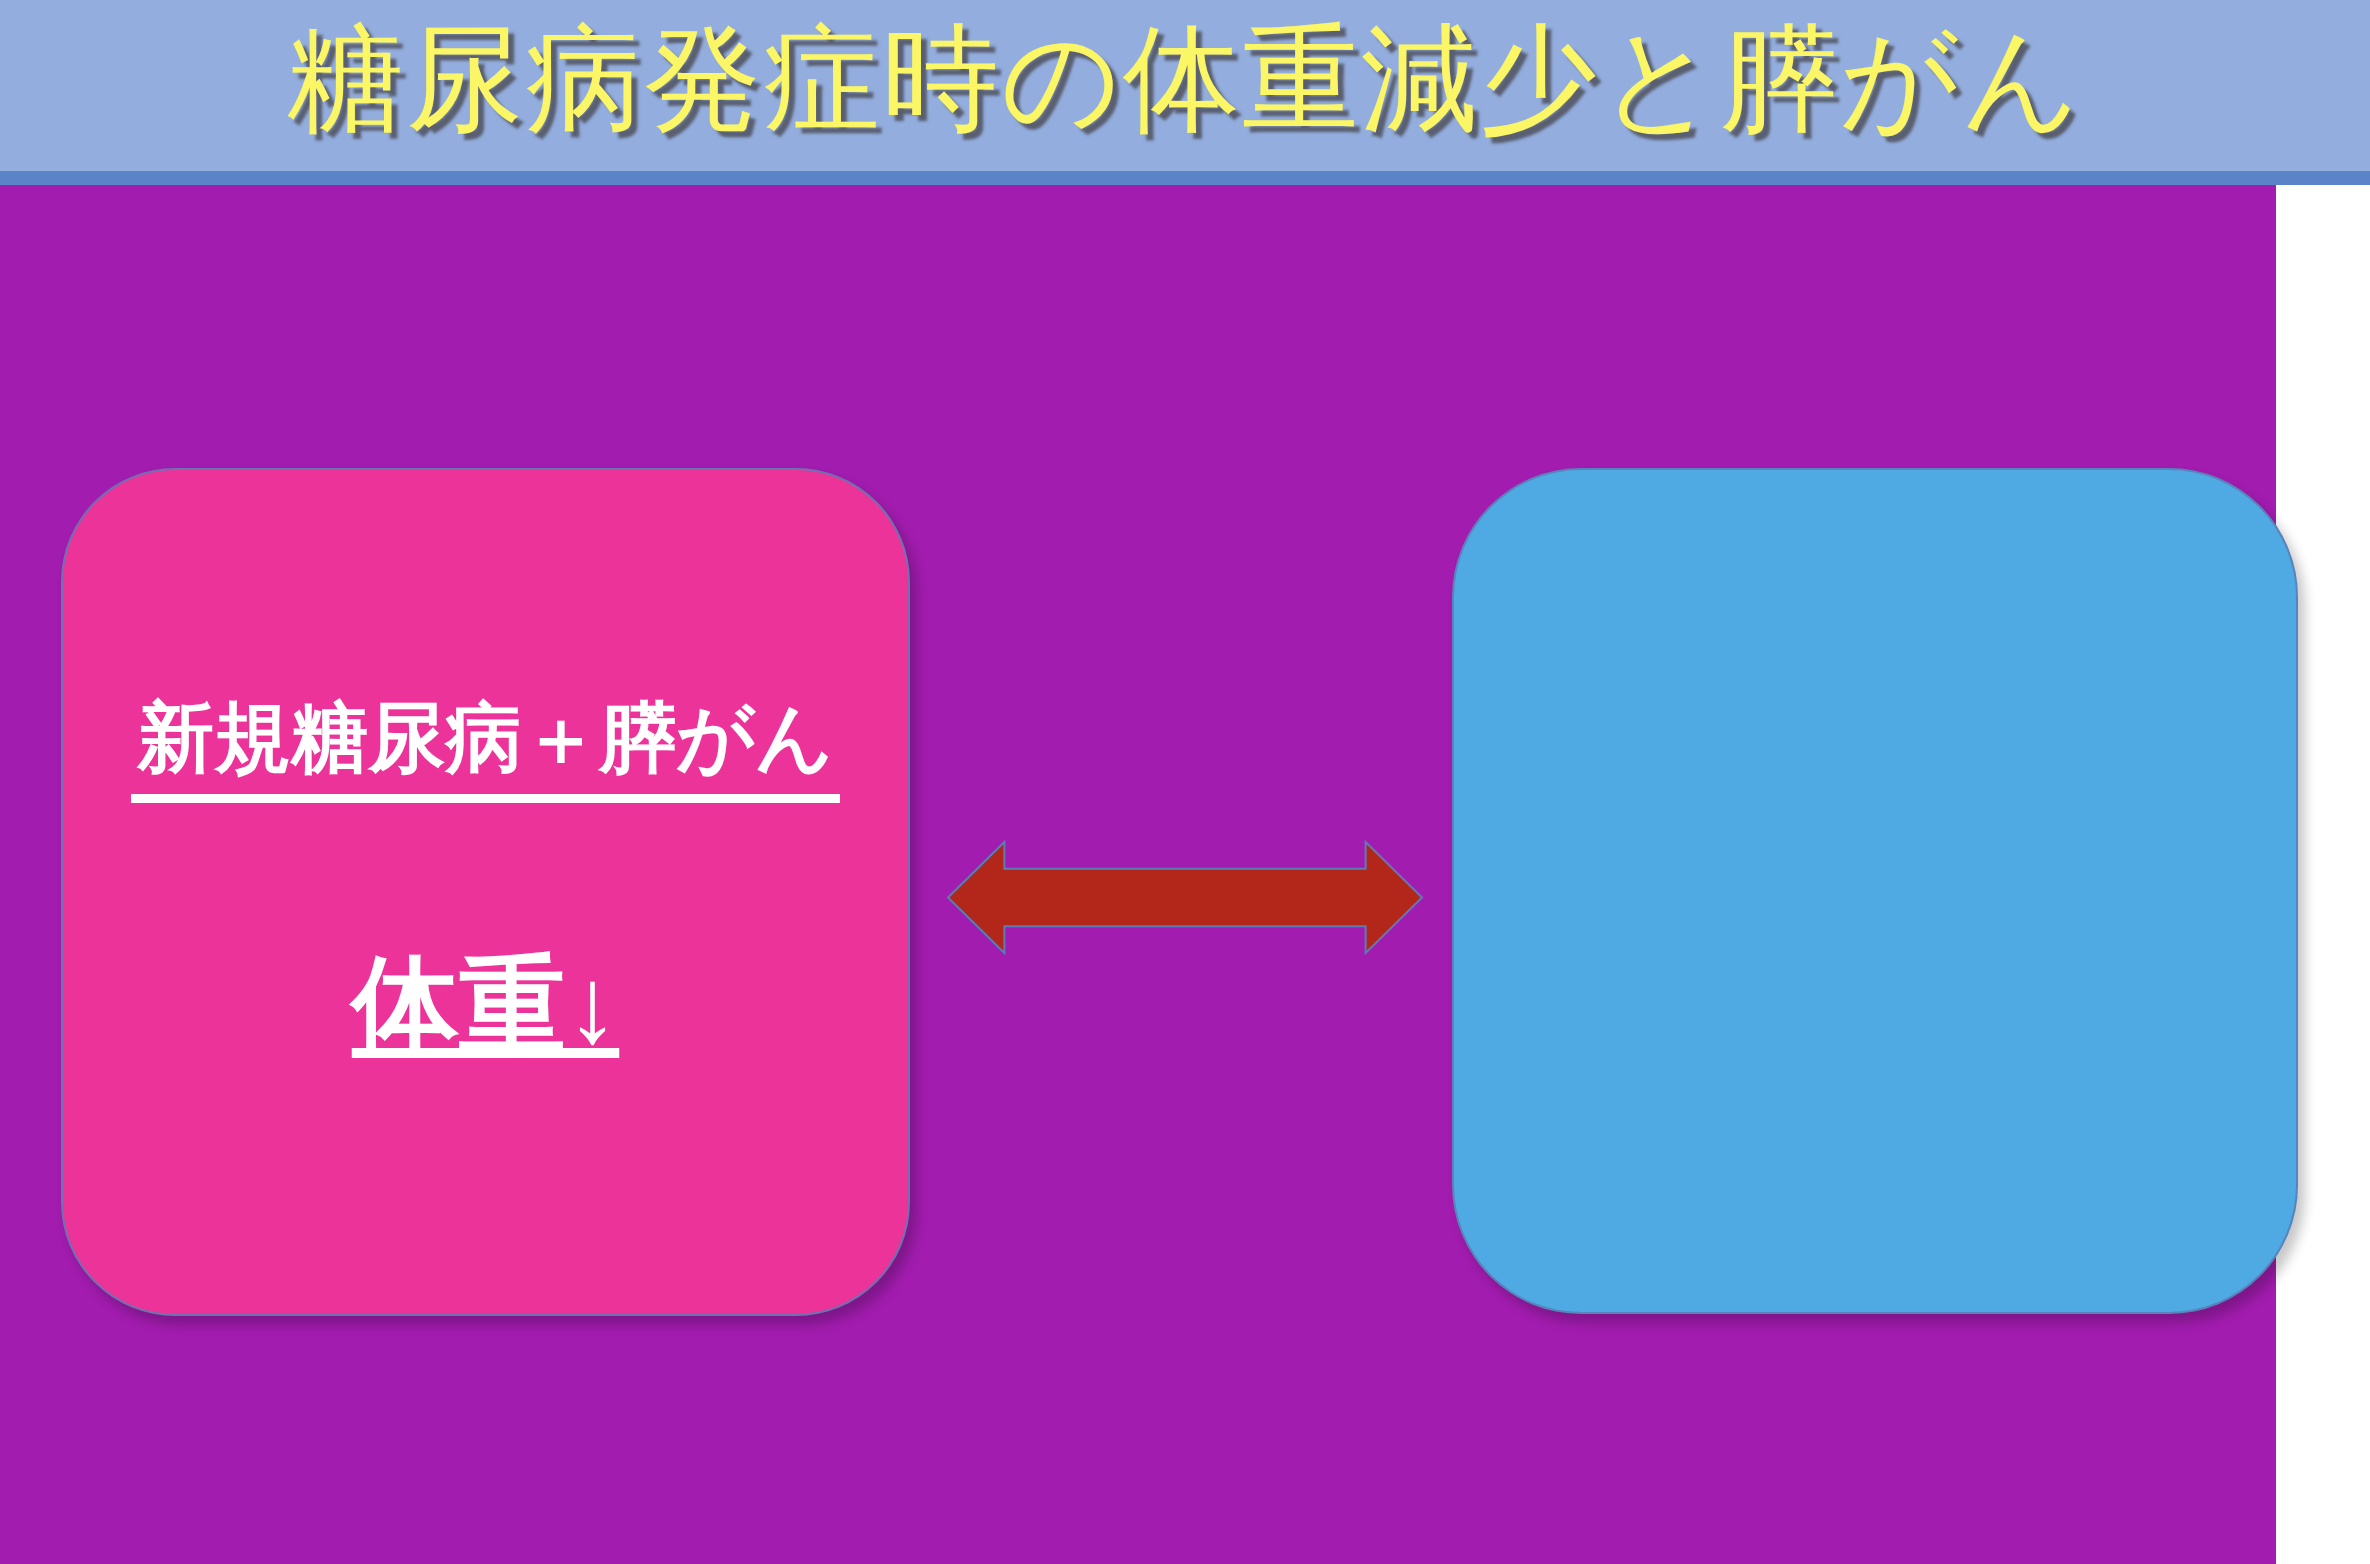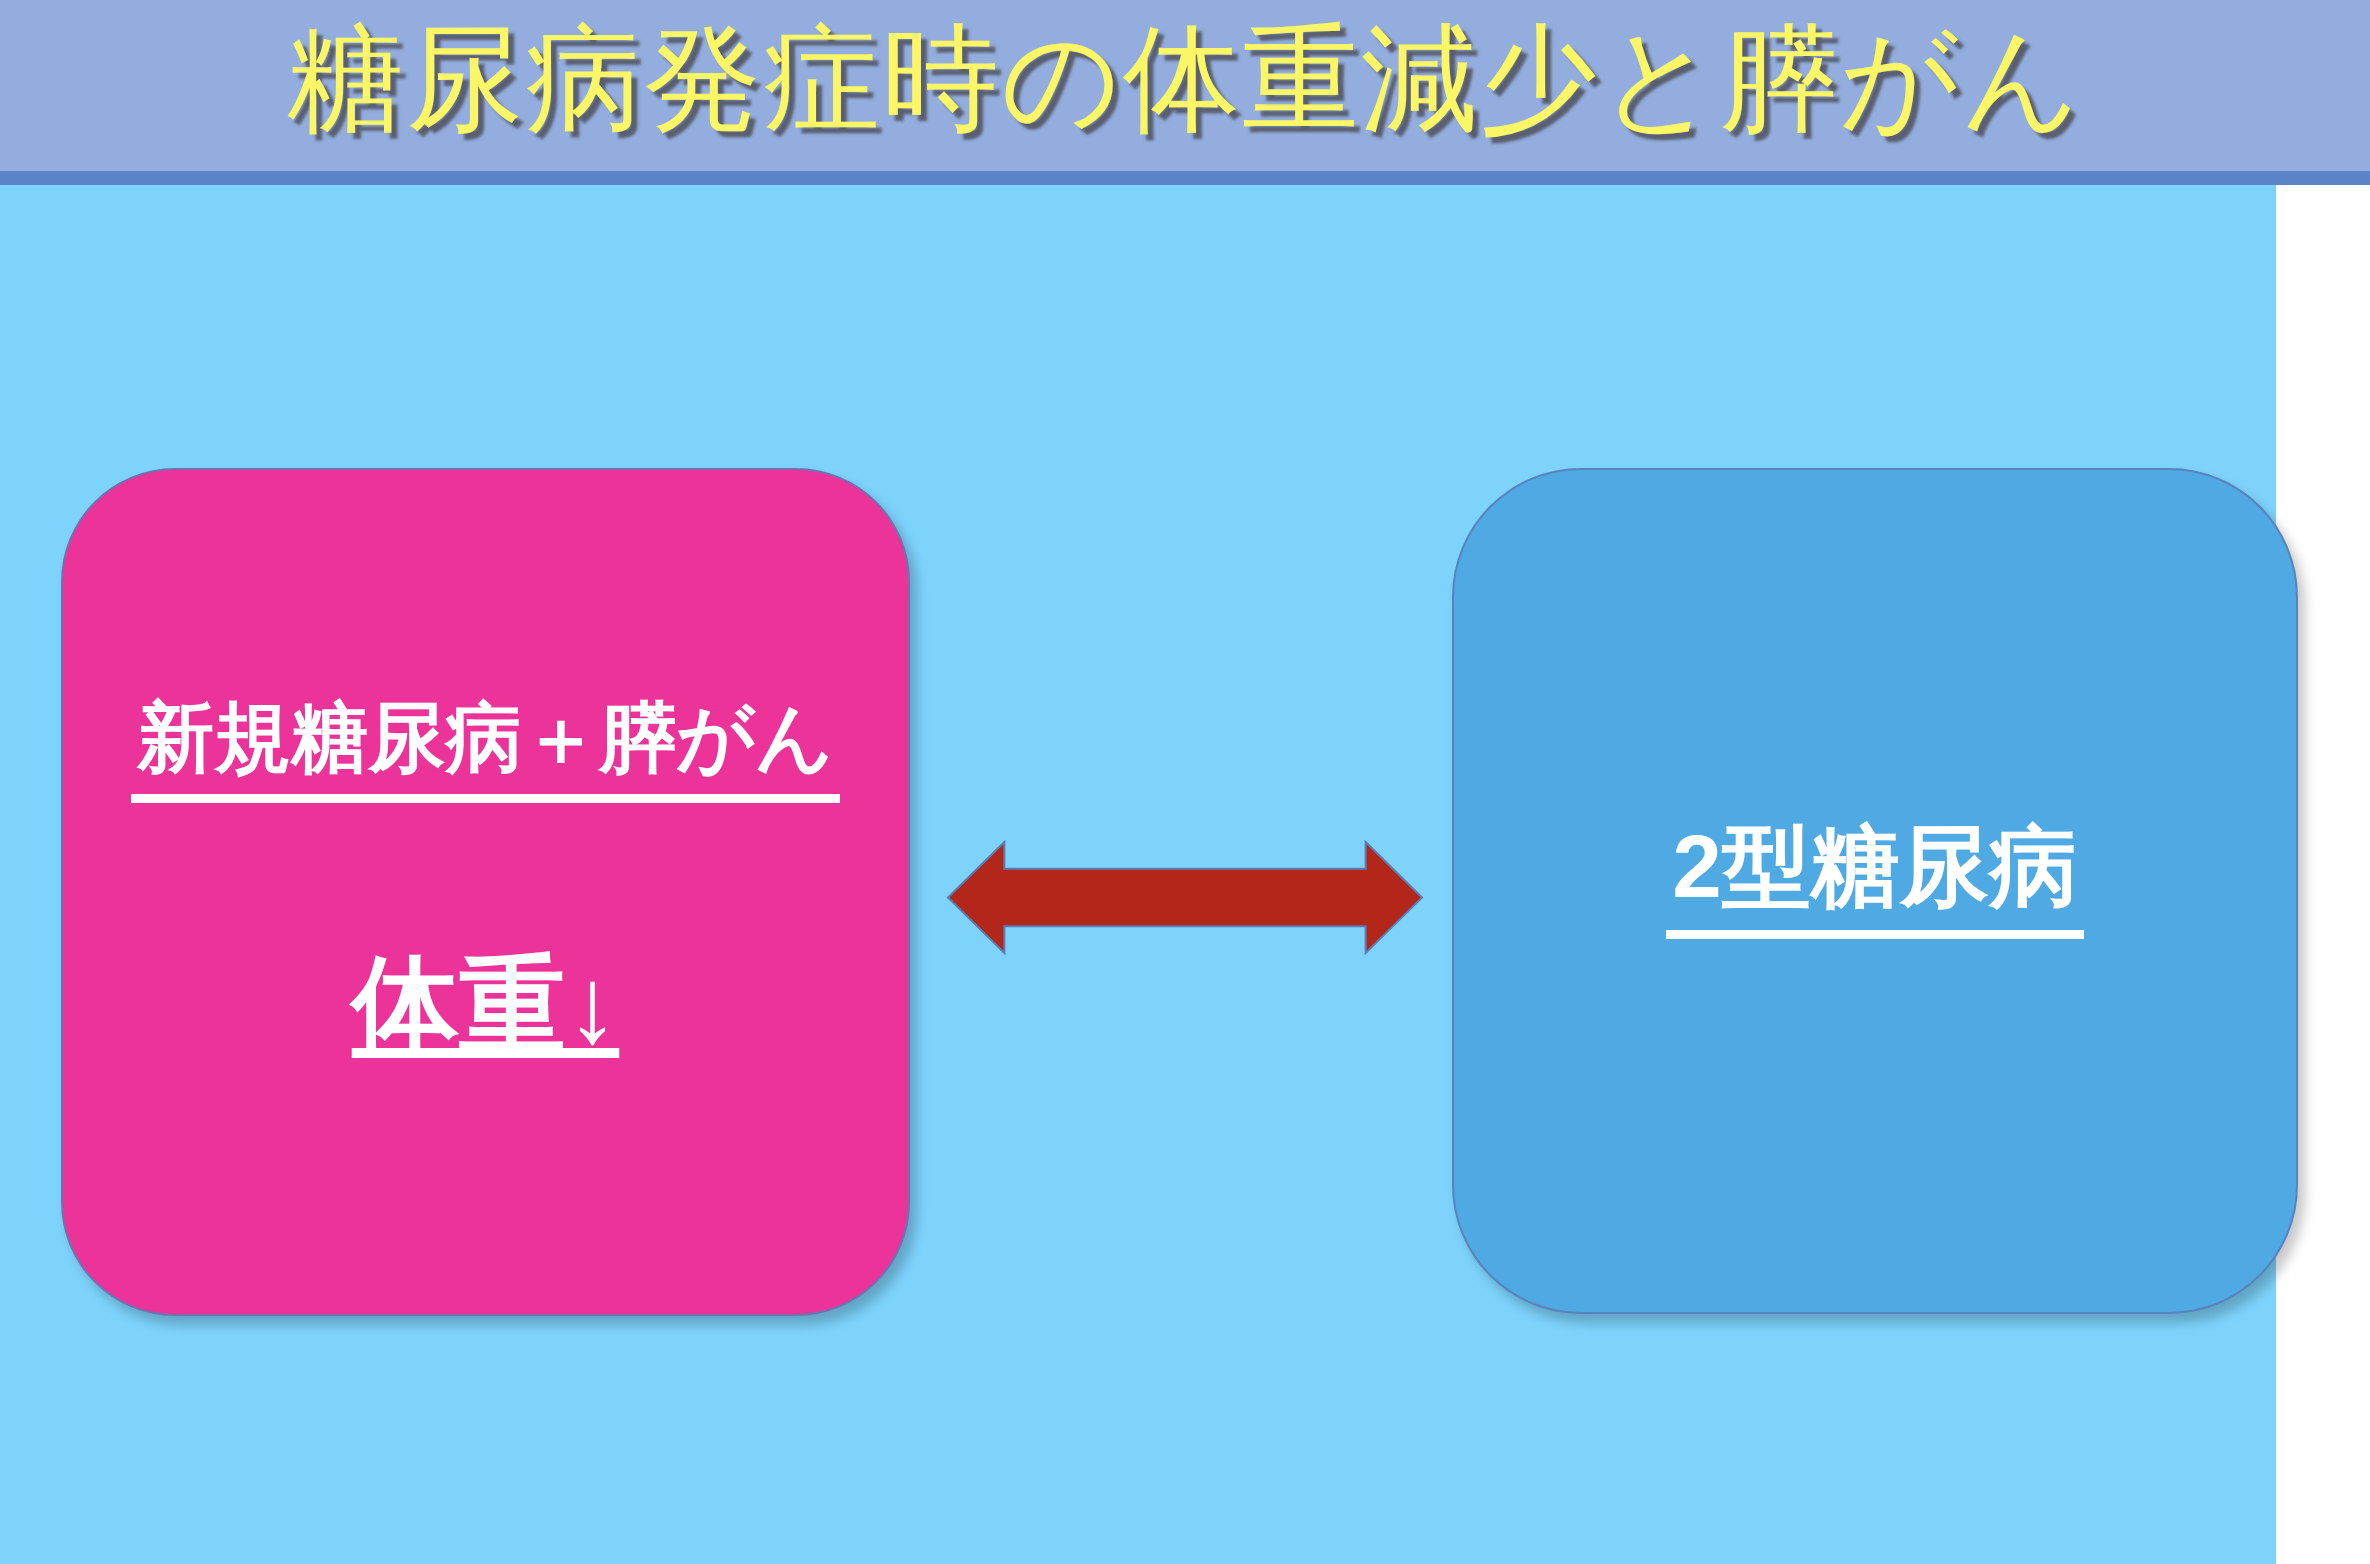--- a/index.html
+++ b/index.html
@@ -15,21 +15,21 @@
   *{ margin:0; padding:0; box-sizing:border-box; }
   html,body{
     width:2370px; height:1564px;
     background:#ffffff;
     font-family:"Liberation Sans","DejaVu Sans",sans-serif;
     overflow:hidden;
   }
   .slide{
     position:relative;
     width:2276px; height:1564px;
-    background:#7dd3fc;
+    background:#a21caf;
   }
   
   .header{
     position:absolute;
     left:0; top:0;
     width:2370px; height:185px;
     background:var(--header_bg);
     border-bottom:14px solid var(--header_border);
     display:flex;
     align-items:center;
@@ -117,19 +117,16 @@
     <div class="box-value">体重↓</div>
   </div>
 
   <div class="arrow-wrap">
     <svg viewBox="0 0 485 116" preserveAspectRatio="none">
       <polygon points="3,58 60,2 60,29 425,29 425,2 482,58 425,114 425,87 60,87 60,114" fill="var(--arrow_red)" stroke="var(--box_outline)" stroke-width="2" stroke-linejoin="miter"></polygon>
     </svg>
   </div>
 
   <div class="box blue">
-    <div class="box-heading">
-      <span class="underline">2型糖尿病</span>
-    </div>
   </div>
 
 </div>
 
 
 </body></html>

